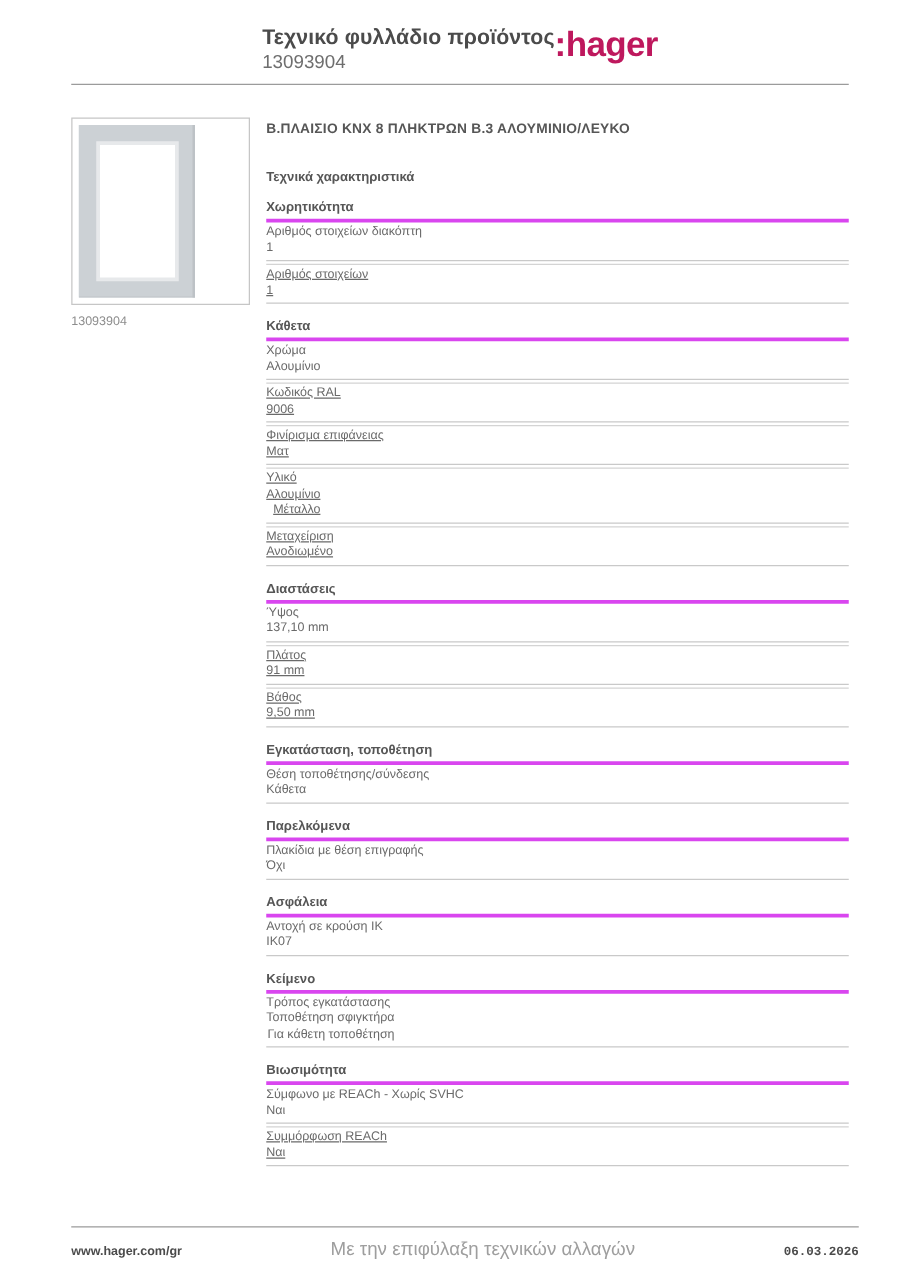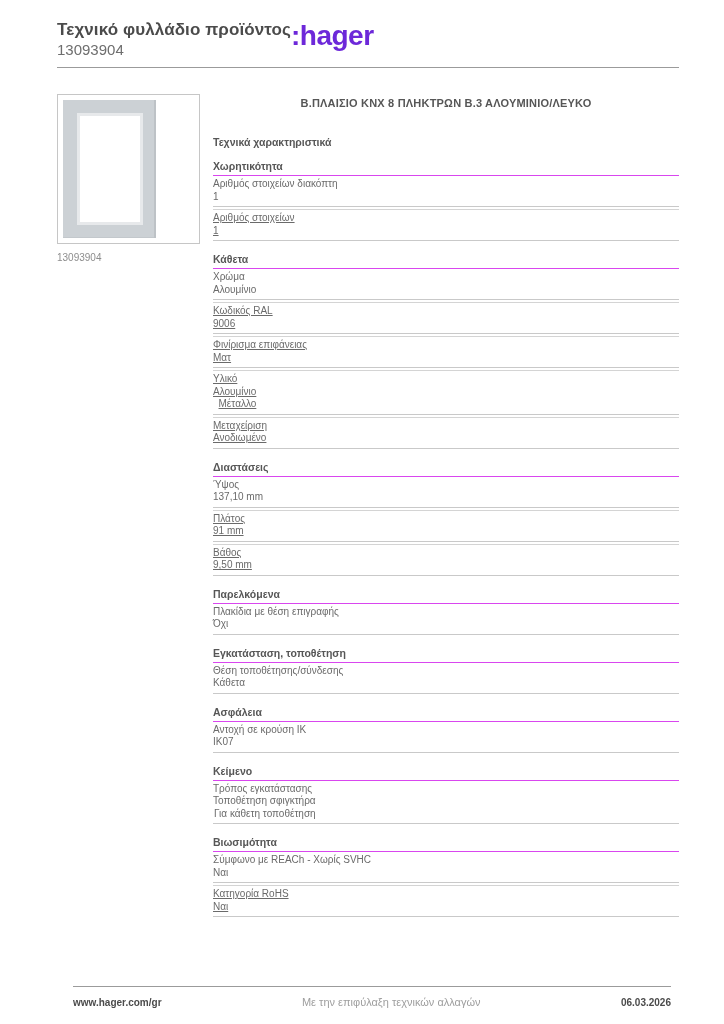--- a/index.html
+++ b/index.html
@@ -7,71 +7,71 @@
   body {
     width: 724px; height: 1024px;
     position: relative;
     overflow: hidden;
     font-family: "Liberation Sans", sans-serif;
     color: #6a6a6a;
   }
   .page { padding: 20px 45px 0 57px; }
 
   
-  .header { display: flex; justify-content: flex-start; align-items: flex-start; }
+  .header { display: flex; justify-content: center; align-items: flex-start; }
   .header-title { font-size: 17px; font-weight: bold; color: #4b4b4b; letter-spacing: 0.1px; }
   .header-number { font-size: 15px; color: #6e6e6e; margin-top: 1px; }
   .logo { font-size: 28px; font-weight: bold; letter-spacing: -0.5px; line-height: 1; margin-top: 2px; }
   .header-rule { border-top: 1px solid #9b9b9b; margin-top: 9px; }
 
   
   .main { display: flex; margin-top: 26px; }
   .left-col { width: 143px; flex: 0 0 143px; }
   .image-box { width: 143px; height: 150px; border: 1px solid #c6c6c6; position: relative; background: #fff; }
   .frame-outer { position: absolute; left: 5px; top: 5px; width: 93px; height: 138px;
                  background: #ccd1d5; box-shadow: inset -2px 0 0 #bdc2c6, inset 0 -1px 0 #c3c8cc; }
   .frame-ring { position: absolute; left: 14px; top: 13px; right: 13px; bottom: 13px; background: #e7e9eb; }
   .frame-inner { position: absolute; left: 3px; top: 3px; right: 3px; bottom: 3px; background: #ffffff; }
   .image-caption { margin-top: 8px; font-size: 10px; color: #8d8d8d; }
 
   .right-col { flex: 1; margin-left: 13px; padding-top: 3px; }
-  .product-title { font-size: 11px; font-weight: bold; color: #565656; letter-spacing: 0.2px; text-align: center; }
+  .product-title { font-size: 11px; font-weight: bold; color: #565656; letter-spacing: 0.2px; }
   .tech-heading { margin-top: 27px; font-size: 10.5px; font-weight: bold; color: #565656; }
 
   
   .spec-sections { margin-top: 10px; }
   .spec-section { margin-top: 12px; }
   .spec-heading { font-size: 10.5px; font-weight: bold; color: #565656;
-                  padding-bottom: 3px; border-bottom: 1px solid #d946ef; }
+                  padding-bottom: 3px; border-bottom: 3px solid #d946ef; }
   .spec-row { display: flex; justify-content: space-between; align-items: flex-start;
               padding: 2px 0 3px; border-bottom: 1px solid #c9c9c9;
               font-size: 10px; color: #6a6a6a; line-height: 1.25; flex-direction: column; }
   .spec-row + .spec-row { border-top: 1px solid #d4d4d4; margin-top: 2px; text-decoration: underline; }
   .spec-label { padding-right: 10px; }
   .spec-value { text-align: right; white-space: pre-line; flex-shrink: 0; }
 
   
-  .footer { position: absolute; left: 57px; right: 53px; bottom: 16px; margin-left: 16px; }
+  .footer { position: absolute; left: 57px; right: 37px; bottom: 16px; }
   .footer-rule { border-top: 1px solid #9b9b9b; padding-top: 9px; }
   .footer-row { display: flex; justify-content: space-between; align-items: baseline; }
   .footer-site { font-size: 10px; font-weight: bold; color: #4b4b4b; }
-  .footer-disclaimer { font-size: 11px; color: #9e9e9e; }
-  .footer-date { font-size: 10px; font-weight: bold; color: #4b4b4b; }
+  .footer-disclaimer { font-size: 15px; color: #9e9e9e; }
+  .footer-date { font-size: 10px; font-weight: bold; color: #4b4b4b; font-family: Liberation Mono, monospace; }
 </style>
 </head>
 <body>
 
 <div class="page">
 
   <div class="header">
     <div>
       <div class="header-title">Τεχνικό φυλλάδιο προϊόντος</div>
       <div class="header-number">13093904</div>
     </div>
-    <div class="logo" style="color: #6d28d9;">:hager</div>
+    <div class="logo" style="color: #be185d;">:hager</div>
   </div>
   <div class="header-rule"></div>
 
   <div class="main">
 
     <div class="left-col">
       <div class="image-box">
         <div class="frame-outer">
           <div class="frame-ring">
             <div class="frame-inner"></div>
@@ -129,31 +129,31 @@
             <div class="spec-row">
               <span class="spec-label">Πλάτος</span>
               <span class="spec-value">91 mm</span>
             </div>
             <div class="spec-row">
               <span class="spec-label">Βάθος</span>
               <span class="spec-value">9,50 mm</span>
             </div>
           </section>
           <section class="spec-section">
+            <div class="spec-heading">Εγκατάσταση, τοποθέτηση</div>
+            <div class="spec-row">
+              <span class="spec-label">Θέση τοποθέτησης/σύνδεσης</span>
+              <span class="spec-value">Κάθετα</span>
+            </div>
+          </section>
+          <section class="spec-section">
             <div class="spec-heading">Παρελκόμενα</div>
             <div class="spec-row">
               <span class="spec-label">Πλακίδια με θέση επιγραφής</span>
               <span class="spec-value">Όχι</span>
-            </div>
-          </section>
-          <section class="spec-section">
-            <div class="spec-heading">Εγκατάσταση, τοποθέτηση</div>
-            <div class="spec-row">
-              <span class="spec-label">Θέση τοποθέτησης/σύνδεσης</span>
-              <span class="spec-value">Κάθετα</span>
             </div>
           </section>
           <section class="spec-section">
             <div class="spec-heading">Ασφάλεια</div>
             <div class="spec-row">
               <span class="spec-label">Αντοχή σε κρούση ΙΚ</span>
               <span class="spec-value">IK07</span>
             </div>
           </section>
           <section class="spec-section">
@@ -164,21 +164,21 @@
 Για κάθετη τοποθέτηση</span>
             </div>
           </section>
           <section class="spec-section">
             <div class="spec-heading">Βιωσιμότητα</div>
             <div class="spec-row">
               <span class="spec-label">Σύμφωνο με REACh - Χωρίς SVHC</span>
               <span class="spec-value">Ναι</span>
             </div>
             <div class="spec-row">
-              <span class="spec-label">Κατηγορία RoHS</span>
+              <span class="spec-label">Συμμόρφωση REACh</span>
               <span class="spec-value">Ναι</span>
             </div>
           </section>
         </div>
     </div>
 
   </div>
 </div>
 
 <div class="footer">

